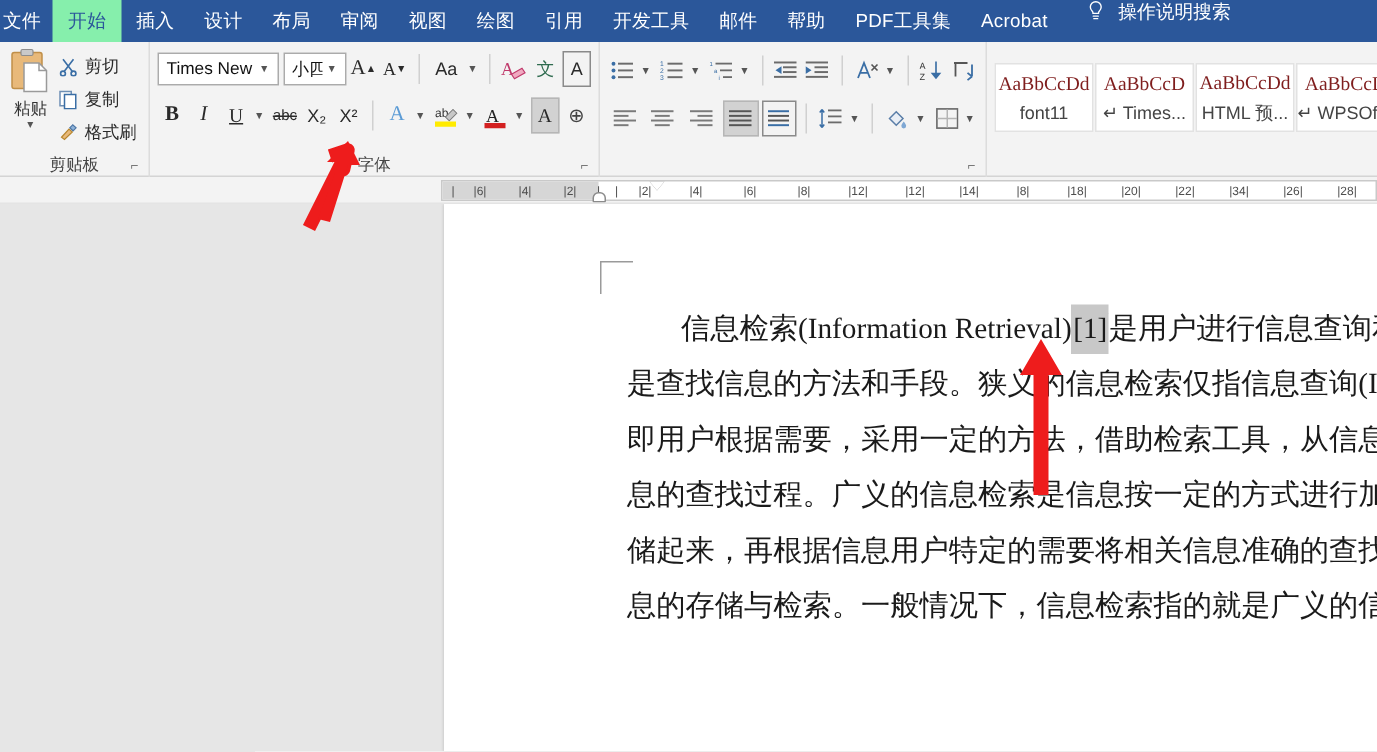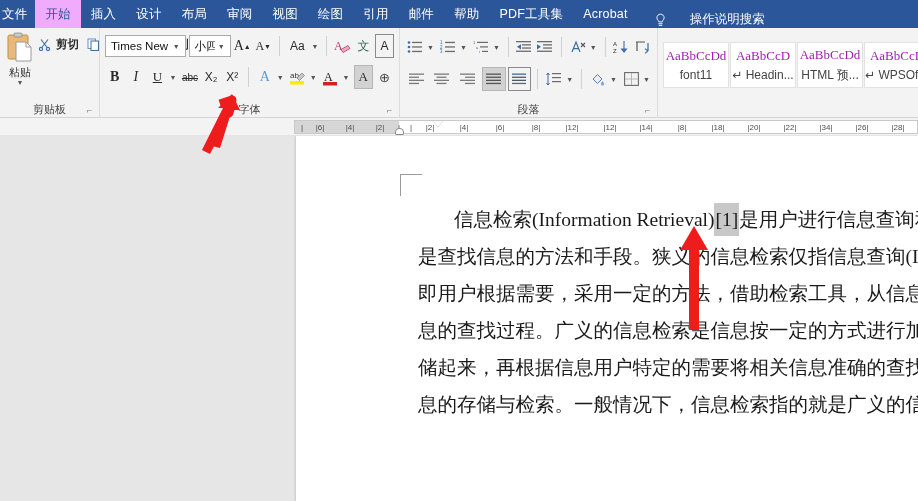--- a/index.html
+++ b/index.html
@@ -26,27 +26,27 @@
     display: flex; align-items: center; justify-content: center;
     color: #ffffff;
     font-size: 12.5px;
     padding: 0 10px;
     white-space: nowrap;
     cursor: default;
     letter-spacing: .2px;
   }
   .tab.file { padding-left: 2px; padding-right: 8px; }
   .tab.active {
-    background: #f0abfc;
+    background: #86efac;
     color: #2b579a;
   }
   .tellme {
-    display: flex; align-items: flex-end;
+    display: flex; align-items: flex-start;
     color: #ffffff; font-size: 12.5px;
-    padding-left: 16px; gap: 23px;
+    padding-left: 16px; gap: 8px;
     white-space: nowrap;
   }
   .bulb { width: 13px; height: 15px; display:block; }
 
   
   .ribbon {
     height: 90px;
     background: #f3f3f3;
     border-bottom: 1px solid #d4d4d4;
     display: flex;
@@ -78,21 +78,21 @@
 
   
   .grp-clip { width: 100px; flex-direction: row; padding-top: 3px; }
   .paste-col {
     width: 40px; display:flex; flex-direction: column;
     align-items:center; justify-content: flex-start; padding-top:1px;
   }
   .paste-icon { width: 30px; height: 34px; position: relative; display:block; }
   .paste-label { font-size: 11px; color:#333; margin-top:-1px; }
   .paste-caret { font-size: 8px; color:#555; line-height:6px; }
-  .clip-col { display:flex; flex-direction:row; gap:2px; padding-top:3px;font-weight:bold; }
+  .clip-col { display:flex; flex-direction:column; gap:2px; padding-top:3px; }
   .clip-item {
     display:flex; align-items:center; gap:5px;
     font-size: 11.5px; color:#2a2a2a; height: 20px; padding: 0 3px;
     white-space: nowrap;
   }
   .clip-item svg { display:block; }
 
   
   .grp-font { width: 300px; }
   .ctl-box {
@@ -125,21 +125,21 @@
   .styles-row { display:flex; align-items:stretch; gap:0; }
   .style-card {
     width: 66px; height: 46px;
     background:#fff; border:1px solid #e2e2e2;
     display:flex; flex-direction:column;
     align-items:center; justify-content:center;
     margin-right: 1px;
   }
   .style-prev {
     font-family:"Liberation Serif","DejaVu Serif",serif;
-    font-size: 13px; color:#a21caf; line-height:16px;
+    font-size: 13px; color:#7f1d1d; line-height:16px;
     white-space:nowrap; overflow:hidden; width: 64px; text-align:center;
   }
   .style-name {
     font-size: 12px; color:#444; margin-top:4px;
     white-space:nowrap; overflow:hidden; width: 64px; text-align:center;
   }
 
   
   .ruler-bar {
     height: 18px;
@@ -226,20 +226,21 @@
 <div class="tabbar">
   <div class="tab file">文件</div>
   <div class="tab active">开始</div>
   <div class="tab">插入</div>
   <div class="tab">设计</div>
   <div class="tab">布局</div>
   <div class="tab">审阅</div>
   <div class="tab">视图</div>
   <div class="tab">绘图</div>
   <div class="tab">引用</div>
+  <div class="tab">开发工具</div>
   <div class="tab">邮件</div>
   <div class="tab">帮助</div>
   <div class="tab">PDF工具集</div>
   <div class="tab">Acrobat</div>
   <div class="tellme">
     <span>
       <svg class="bulb" viewBox="0 0 14 16">
           <path d="M7 1.2c-2.2 0-3.9 1.7-3.9 3.8 0 1.3.7 2.3 1.4 3 .3.3.5.7.5 1.1v.4h4v-.4c0-.4.2-.8.5-1.1.7-.7 1.4-1.7 1.4-3C10.9 2.9 9.2 1.2 7 1.2z" fill="none" stroke="#ffffff" stroke-width="1"></path>
           <path d="M5.2 11.5h3.6M5.6 13.3h2.8" stroke="#ffffff" stroke-width="1" fill="none" stroke-linecap="round"></path>
         </svg>
@@ -544,33 +545,32 @@
         <div class="btn sm">
           <svg width="15" height="14" viewBox="0 0 15 14">
             <rect x="0.6" y="0.6" width="13.8" height="12.8" fill="none" stroke="#6b6b6b" stroke-width="1.1"></rect>
             <path d="M7.5 1v12M1 7h13" stroke="#b4b4b4" stroke-width="1"></path>
           </svg>
         </div>
         <span class="caret">▼</span>
       </div>
     </div>
 
-    <div class="grp-label">段落</div>
     <div class="dlg-launch">⌐</div>
   </div>
 
   <div class="grp grp-styles">
     <div class="styles-row">
       <div class="style-card">
         <div class="style-prev">AaBbCcDd</div>
         <div class="style-name">font11</div>
       </div>
       <div class="style-card">
         <div class="style-prev">AaBbCcD</div>
-        <div class="style-name">↵ Headin...</div>
+        <div class="style-name">↵ Times...</div>
       </div>
       <div class="style-card">
         <div class="style-prev">AaBbCcDd</div>
         <div class="style-name">HTML 预...</div>
       </div>
       <div class="style-card">
         <div class="style-prev">AaBbCcD</div>
         <div class="style-name">↵ WPSOff...</div>
       </div>
     </div>

